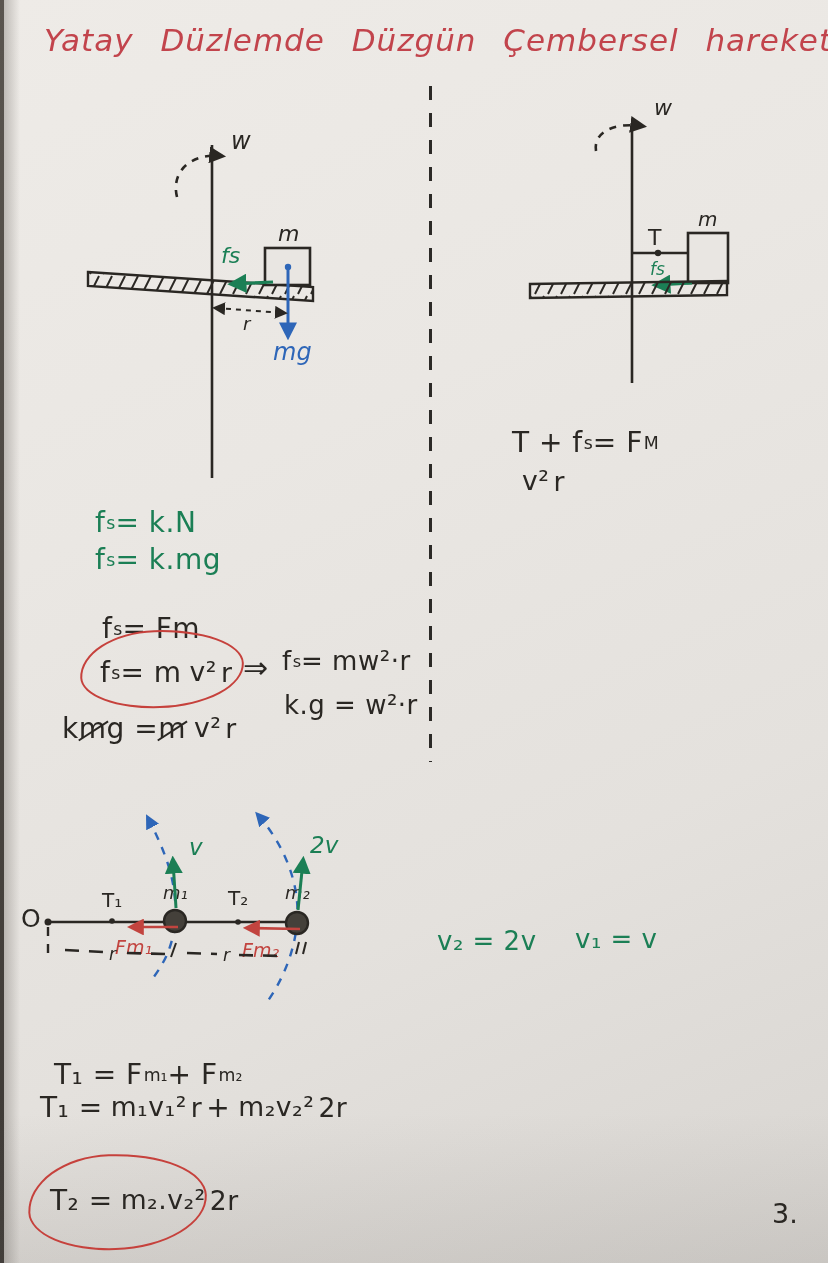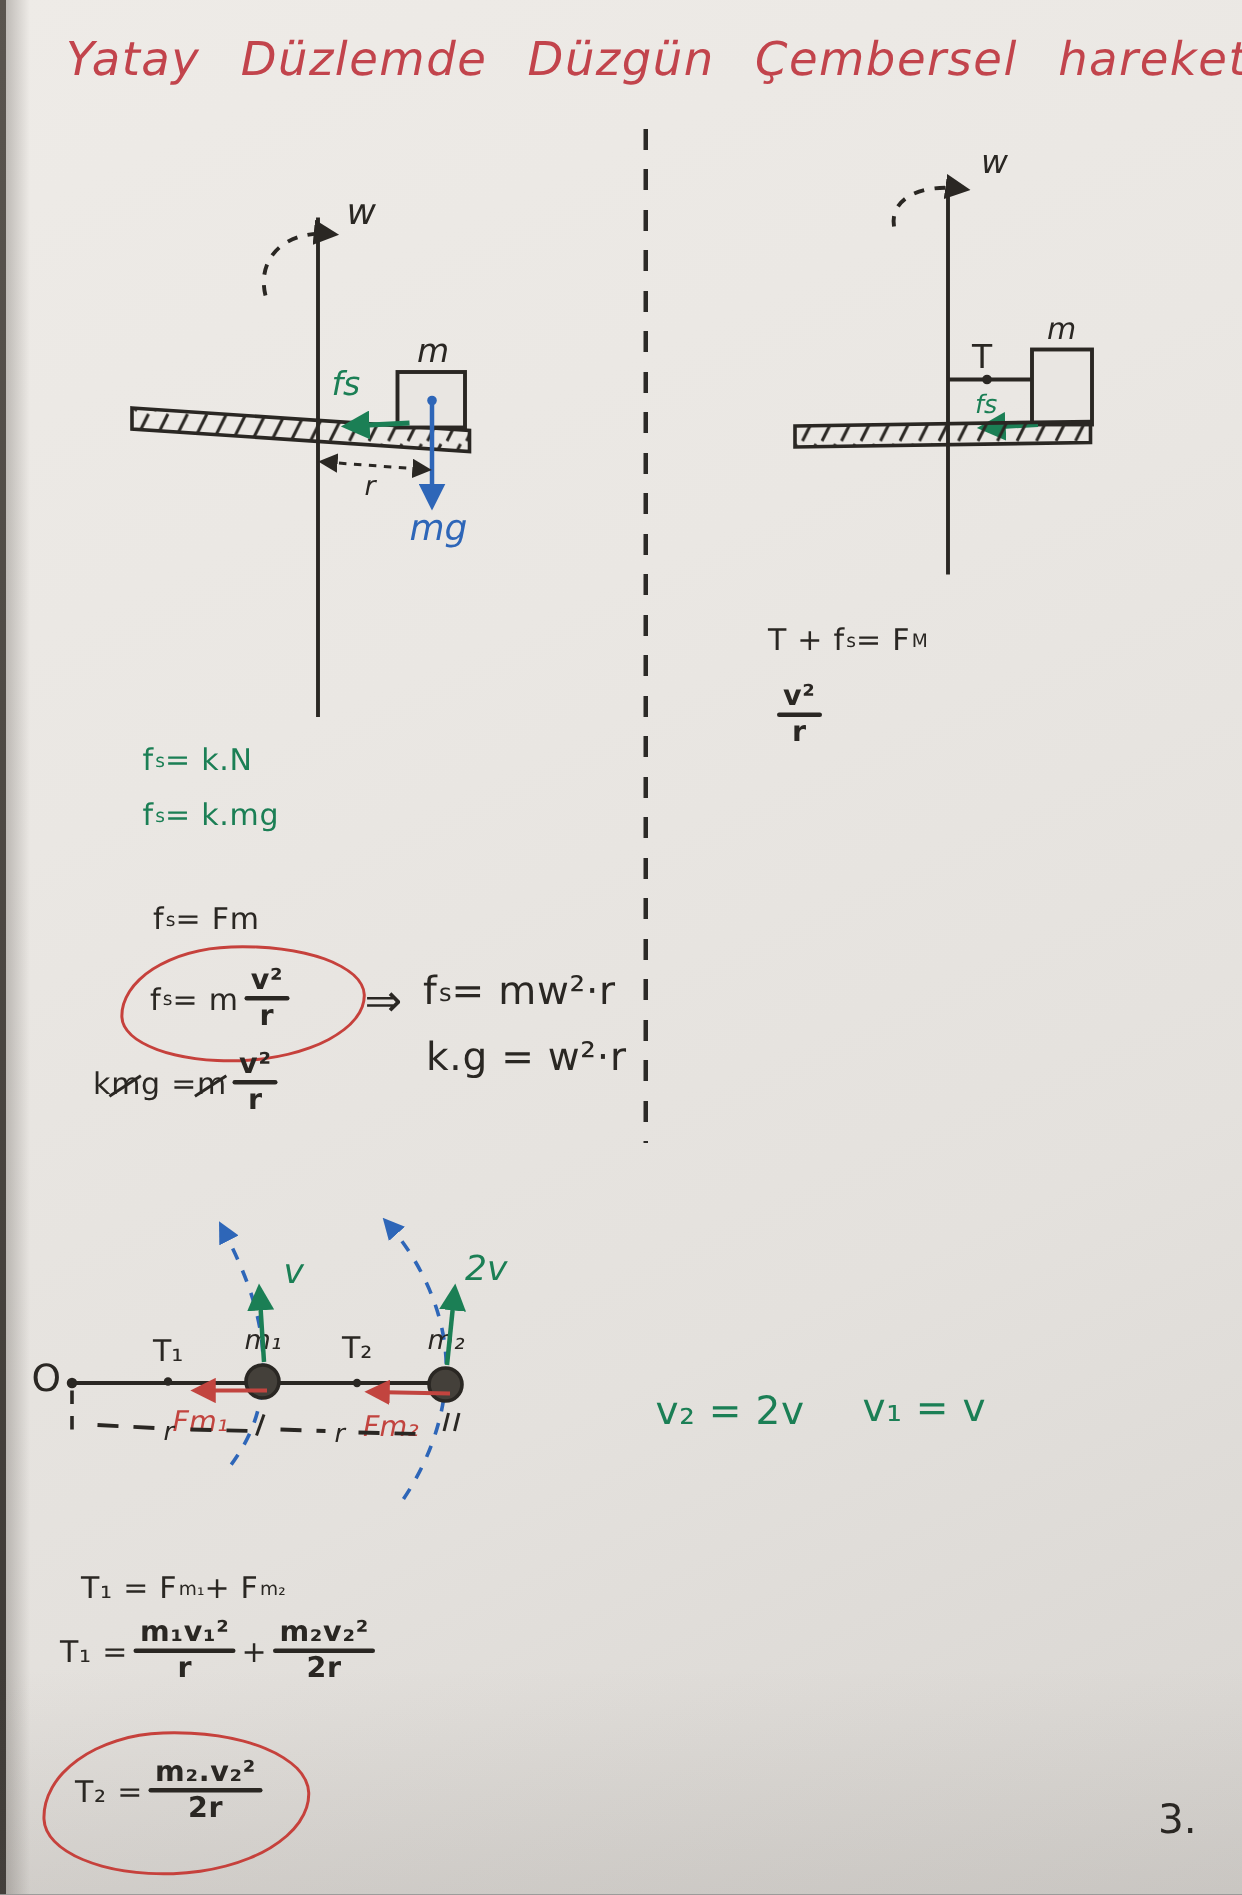--- a/index.html
+++ b/index.html
@@ -18,26 +18,26 @@
   .title{position:absolute;left:44px;top:22px;font-size:31px;font-style:italic;
     color:#c2444c;letter-spacing:1px;word-spacing:16px;white-space:nowrap;}
 
   .divider{position:absolute;left:429px;top:86px;width:3px;height:676px;
     background:repeating-linear-gradient(#2c2a27 0 14px,transparent 14px 27px);}
 
   .eq{position:absolute;font-size:26px;white-space:nowrap;display:flex;
     align-items:center;letter-spacing:.5px;color:#2a2723;}
   .green{color:#1b7f55;}
   .red{color:#c2443f;}
-  .big{font-size:20px;}
+  .big{font-size:28px;margin-top:12px;}
 
   sub.s{font-size:.62em;vertical-align:-.3em;margin-left:1px;letter-spacing:0;}
 
-  .frac{display:inline-flex;flex-direction:column;align-items:center;
-    vertical-align:middle;line-height:1.05;margin:0 4px;font-weight:bold;}
+  .frac{display:inline-flex;flex-direction:row;align-items:flex-start;
+    vertical-align:middle;line-height:1.05;margin:0 4px;}
   .frac .num{font-size:.95em;padding:0 4px;}
   .frac .bar{align-self:stretch;height:2.6px;background:currentColor;border-radius:2px;}
   .frac .den{font-size:.95em;padding-top:1px;}
 
   .slash{position:relative;display:inline-block;}
   .slash::after{content:"";position:absolute;left:-3px;top:54%;width:125%;height:2.3px;
     background:#2a2723;transform:rotate(-33deg);}
 
   .blob{position:absolute;border:2.6px solid #c6413c;
     border-radius:46% 54% 52% 48% / 58% 46% 54% 42%;transform:rotate(-2deg);}

